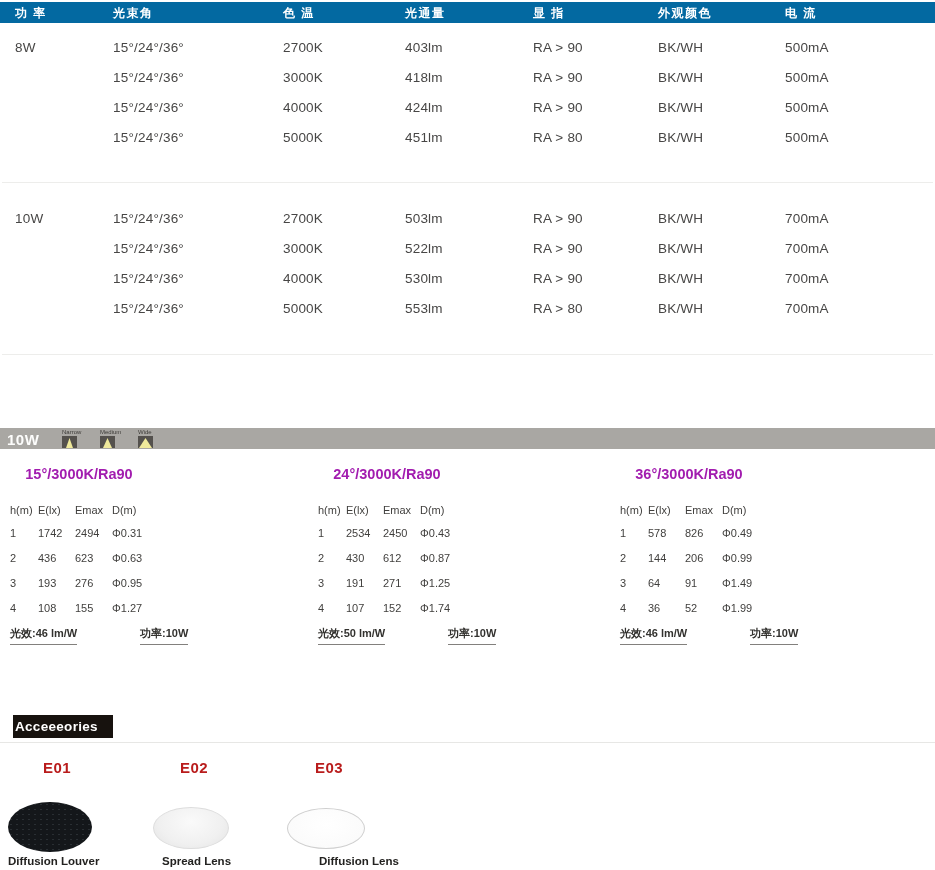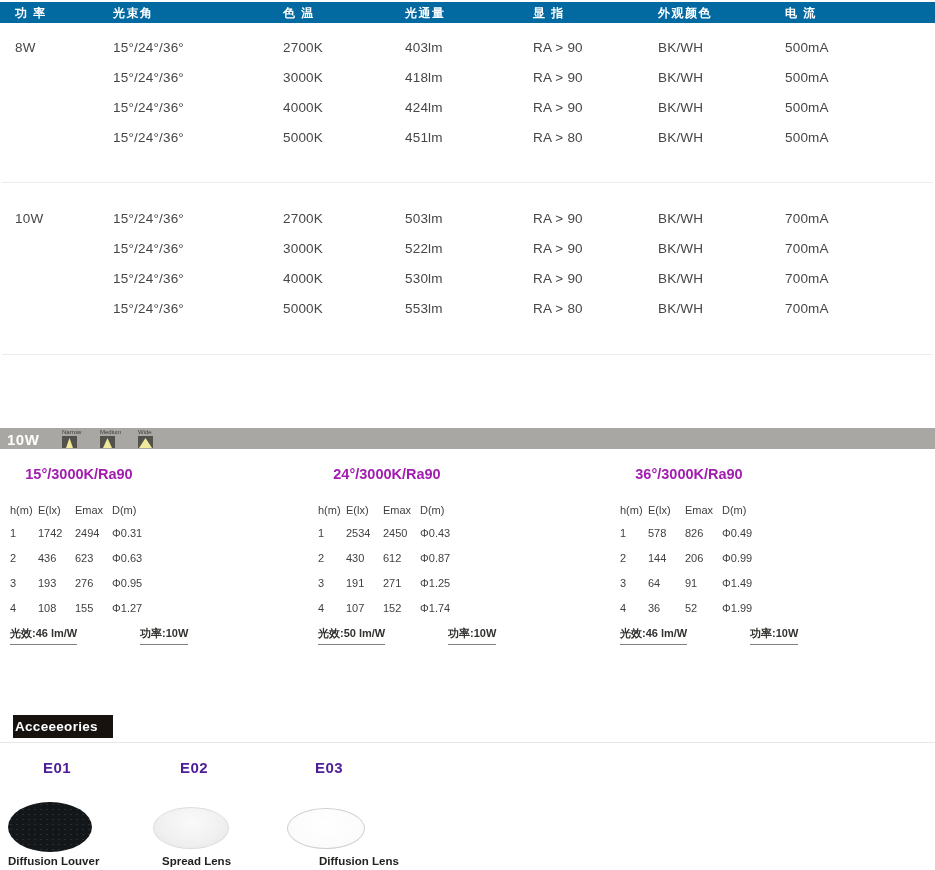--- a/index.html
+++ b/index.html
@@ -44,21 +44,21 @@
   .pt-r0 { top:61px; } .pt-r1 { top:86px; } .pt-r2 { top:111px; } .pt-r3 { top:136px; }
   .pt-foot { position:absolute; top:160px; left:0; width:150px; height:20px; }
   .pt-foot span { position:absolute; top:0; white-space:nowrap; font-size:11px; font-weight:bold; color:#33322f; border-bottom:1px solid #82807d; padding-bottom:3px; }
   .pt-eff { left:2px; } .pt-pow { left:88px;margin-left:44px; }
 
   
   .acc-label { position:absolute; top:715px; left:0; width:100px; height:23px; background:#17120e; color:#fff; font-size:13.5px; font-weight:bold; line-height:23px; padding-left:2px; box-sizing:border-box; letter-spacing:0.3px;margin-left:13px; }
   .acc-line { position:absolute; top:742px; left:0; width:935px; height:1px; background:#e7e7e5; }
   .acc-item { position:absolute; top:757px; width:150px; height:110px; }
   .acc-item-0 { left:8px; } .acc-item-1 { left:151px; } .acc-item-2 { left:286px; }
-  .acc-code { position:absolute; top:2px; font-size:15px; font-weight:bold; color:#4c1d95; letter-spacing:0.5px; }
+  .acc-code { position:absolute; top:2px; font-size:15px; font-weight:bold; color:#b91c1c; letter-spacing:0.5px; }
   .acc-item-0 .acc-code { left:35px; } .acc-item-1 .acc-code { left:29px; } .acc-item-2 .acc-code { left:29px; }
   .acc-disc { position:absolute; border-radius:50%; box-sizing:border-box; }
   .disc-honeycomb { left:0; top:45px; width:84px; height:50px; background-color:#14171a;
       background-image:radial-gradient(#2a2f33 14%, rgba(0,0,0,0) 17%); background-size:6px 5px; }
   .disc-spread { left:2px; top:50px; width:76px; height:42px; border:1px solid #dddddd;
       background:radial-gradient(ellipse at 50% 35%, #fafafa 0%, #f0f0f0 60%, #e3e3e3 100%); }
   .disc-diffusion { left:1px; top:51px; width:78px; height:41px; border:1px solid #cfcfcf;
       background:radial-gradient(ellipse at 50% 40%, #ffffff 0%, #fbfbfb 70%, #f1f1f1 100%); }
   .acc-name { position:absolute; top:98px; font-size:11.5px; font-weight:bold; color:#232220; white-space:nowrap; }
   .acc-item-0 .acc-name { left:0; } .acc-item-1 .acc-name { left:11px; } .acc-item-2 .acc-name { left:5px;padding-left:28px; }

